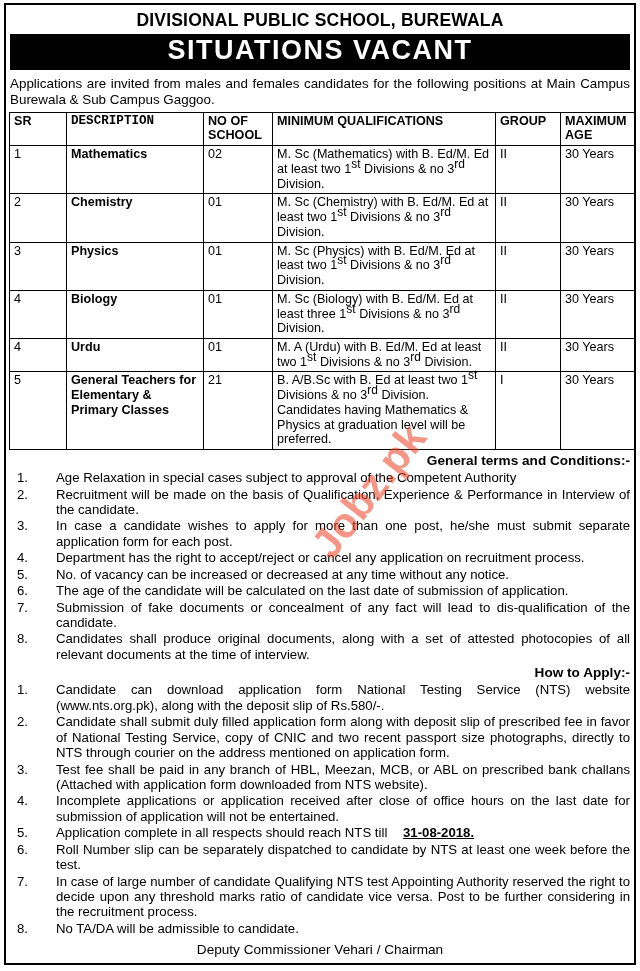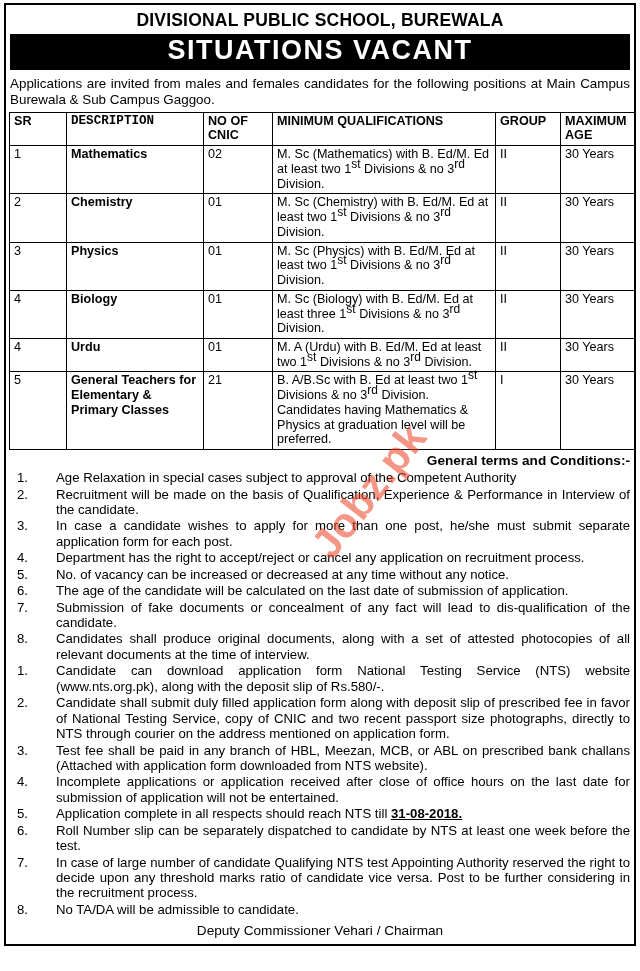--- a/index.html
+++ b/index.html
@@ -81,21 +81,21 @@
     padding-left:7px;
     font-size:13.2px;
     line-height:1.17;
   }
   .txt {
     flex:1;
     text-align:justify;
     font-size:13.2px;
     line-height:1.17;
   }
-  .date { font-weight:bold; text-decoration:underline; }
+  .date { font-weight:bold; text-decoration:underline;margin-left:12px; }
   .footer {
     text-align:center;
     margin-top:5px;
     font-size:13.6px;
     line-height:1.3;
   }
   .sig-name { font-weight:bold; font-size:14px; }
   .watermark {
     position:absolute;
     left:228px;
@@ -121,21 +121,21 @@
     <span>SITUATIONS VACANT</span>
   </div>
 
   <p class="intro">Applications are invited from males and females candidates for the following positions at Main Campus Burewala &amp; Sub Campus Gaggoo.</p>
 
   <table class="positions">
     <thead>
       <tr>
         <th class="c-sr">SR</th>
         <th class="c-desc">DESCRIPTION</th>
-        <th class="c-posts">NO OF CNIC</th>
+        <th class="c-posts">NO OF SCHOOL</th>
         <th class="c-qual">MINIMUM QUALIFICATIONS</th>
         <th class="c-group">GROUP</th>
         <th class="c-age">MAXIMUM AGE</th>
       </tr>
     </thead>
     <tbody>
       <tr>
         <td>1</td>
         <td class="desc">Mathematics</td>
         <td class="posts">02</td>
@@ -216,20 +216,21 @@
     <div class="li">
       <span class="num">7.</span>
       <span class="txt">Submission of fake documents or concealment of any fact will lead to dis-qualification of the candidate.</span>
     </div>
     <div class="li">
       <span class="num">8.</span>
       <span class="txt">Candidates shall produce original documents, along with a set of attested photocopies of all relevant documents at the time of interview.</span>
     </div>
   </div>
 
+  <div class="section-heading">How to Apply:-</div>
 
   <div class="list">
     <div class="li">
       <span class="num">1.</span>
       <span class="txt">Candidate can download application form National Testing Service (NTS) website (www.nts.org.pk), along with the deposit slip of Rs.580/-.</span>
     </div>
     <div class="li">
       <span class="num">2.</span>
       <span class="txt">Candidate shall submit duly filled application form along with deposit slip of prescribed fee in favor of National Testing Service, copy of CNIC and two recent passport size photographs, directly to NTS through courier on the address mentioned on application form.</span>
     </div>

